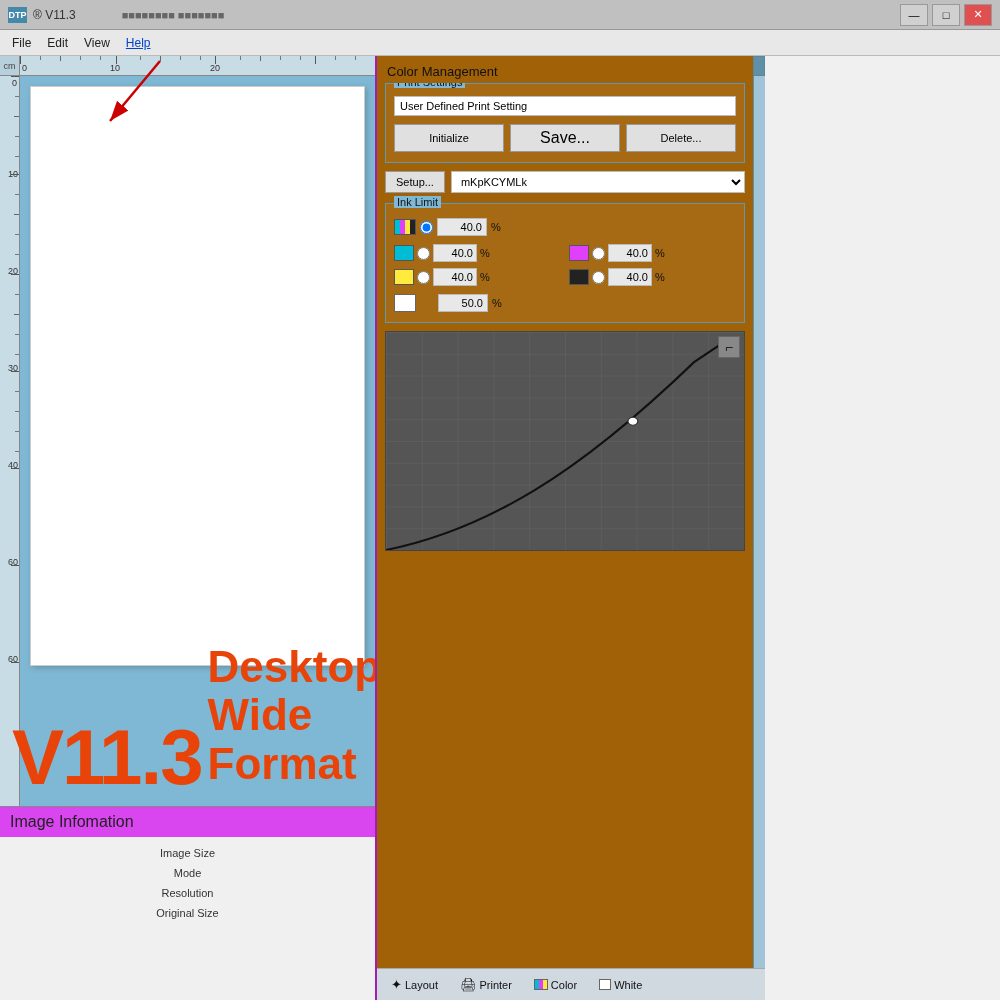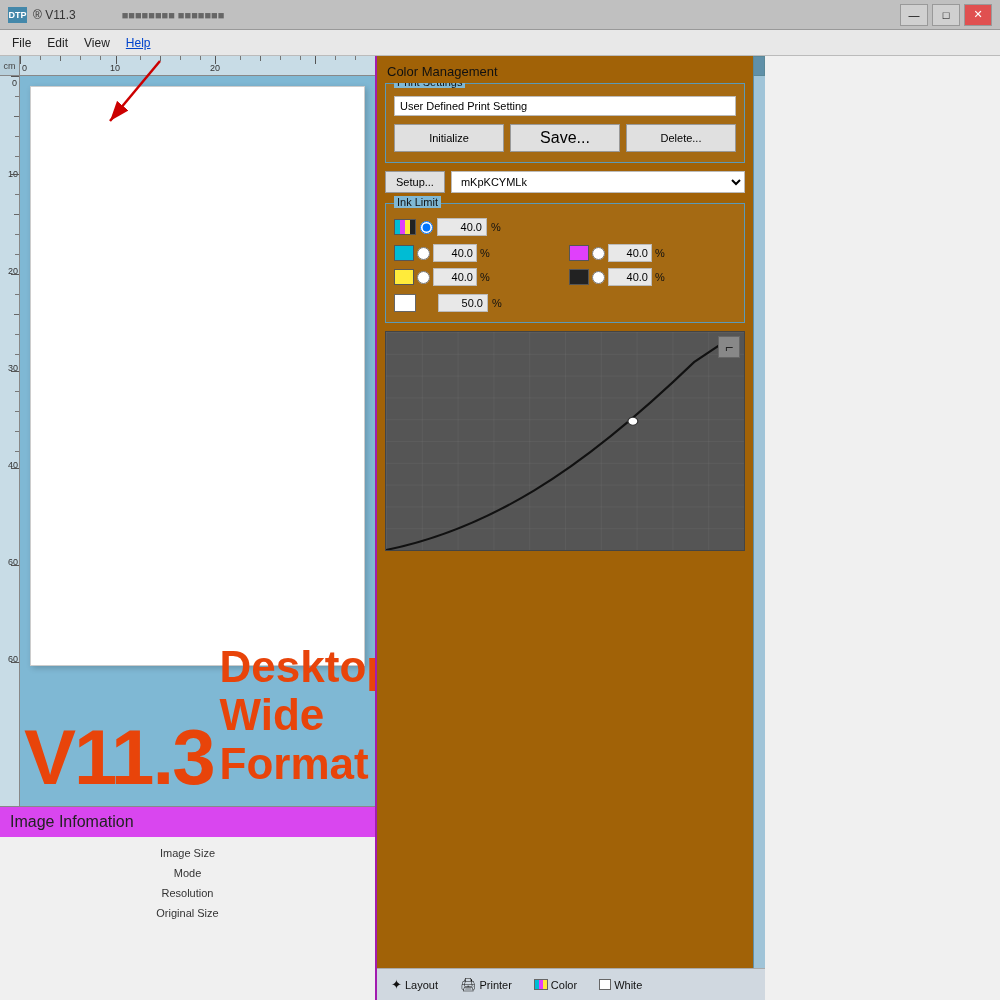--- a/index.html
+++ b/index.html
@@ -279,21 +279,21 @@
             <div style="position:absolute;right:0;top:375px;height:1px;width:4px;background:#777;"></div>
           </div>
 
           <div style="flex:1;background:#7fb8d4;position:relative;">
             <div style="position:absolute;top:10px;left:10px;right:10px;height:580px;background:white;border:1px solid #ccc;box-shadow:2px 2px 6px rgba(0,0,0,0.2);"></div>
           </div>
         </div>
 
         <div style="position:absolute;bottom:0;left:0;width:375px;height:220px;display:flex;align-items:flex-end;padding:10px 12px;z-index:20;pointer-events:none;">
           <div style="display:flex;align-items:flex-end;">
-            <span style="font-size:78px;font-weight:900;color:#e8440a;line-height:1;letter-spacing:-2px;margin-left:12px;">V11.3</span>
+            <span style="font-size:78px;font-weight:900;color:#e8440a;line-height:1;letter-spacing:-2px;">V11.3</span>
             <div style="display:flex;flex-direction:column;margin-left:6px;margin-bottom:8px;">
               <span style="font-size:44px;font-weight:800;color:#e8440a;line-height:1.1;">Desktop</span>
               <span style="font-size:44px;font-weight:800;color:#e8440a;line-height:1.1;">Wide Format</span>
             </div>
           </div>
         </div>
 
       </div>
     </div>
 

